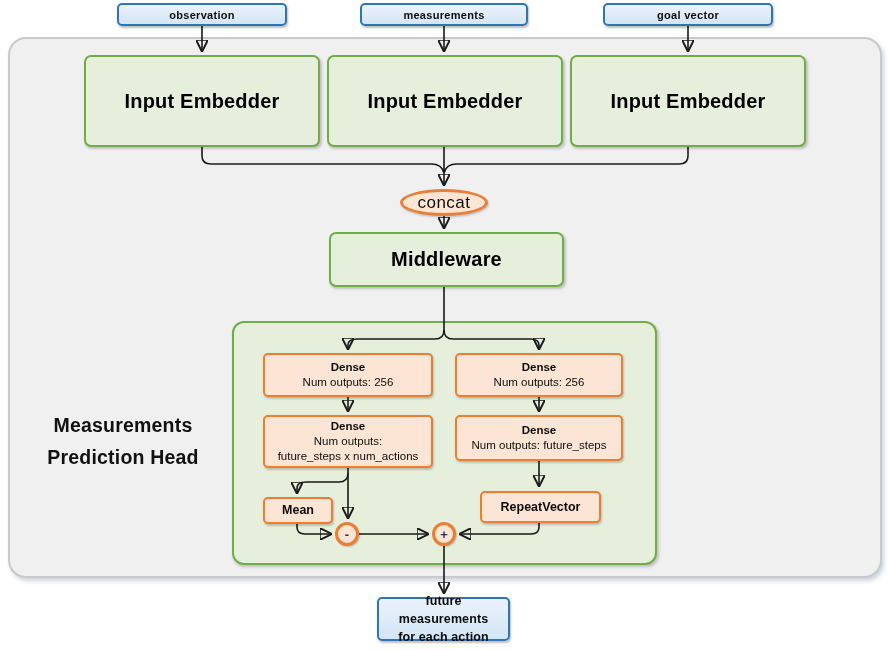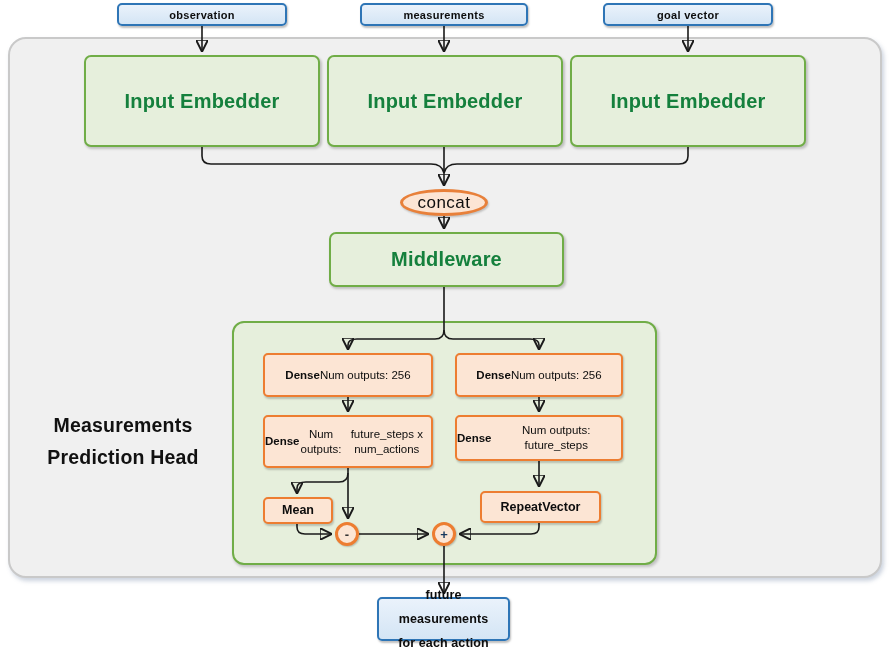--- a/index.html
+++ b/index.html
@@ -17,41 +17,41 @@
 
   
   .io-box{
     background:linear-gradient(#eaf2fb,#d4e5f5);
     border:2.5px solid #2e75b6;border-radius:5px;
     display:flex;align-items:center;justify-content:center;
     font-weight:bold;font-size:11px;letter-spacing:.3px;
     box-shadow:1px 1.5px 2px rgba(0,0,0,0.25);
     text-align:center;color:#0d0d0d;
   }
-  .io-box.multiline{flex-direction:column;line-height:24px;font-size:12.5px;letter-spacing:.1px;}
+  .io-box.multiline{flex-direction:column;line-height:18px;font-size:12.5px;letter-spacing:.1px;}
 
   
   .green-box{
     background:#e6efdc;border:2.5px solid #70ad47;border-radius:7px;
     display:flex;align-items:center;justify-content:center;
     font-weight:bold;font-size:20px;letter-spacing:.2px;
     box-shadow:1.5px 2px 2.5px rgba(0,0,0,0.2);
-    color:#15803d;
+    color:#000000;
   }
 
   
   .head-container{
     background:#e6efdc;border:2.5px solid #70ad47;border-radius:12px;
     box-shadow:1.5px 2px 3px rgba(0,0,0,0.2);
   }
 
   
   .orange-box{
     background:#fce5d4;border:2.5px solid #ed7d31;border-radius:5px;
-    display:flex;flex-direction:row;align-items:center;justify-content:center;
+    display:flex;flex-direction:column;align-items:center;justify-content:center;
     font-size:11.5px;line-height:15px;text-align:center;
     box-shadow:1px 1.5px 2px rgba(0,0,0,0.2);color:#0d0d0d;
   }
   .orange-box .t{font-weight:bold;font-size:11.5px;}
   .orange-box.small-label{font-weight:bold;font-size:12.5px;}
 
   
   .concat-ellipse{
     background:#fce5d4;border:3px solid #e8803a;border-radius:50%;
     display:flex;align-items:center;justify-content:center;

